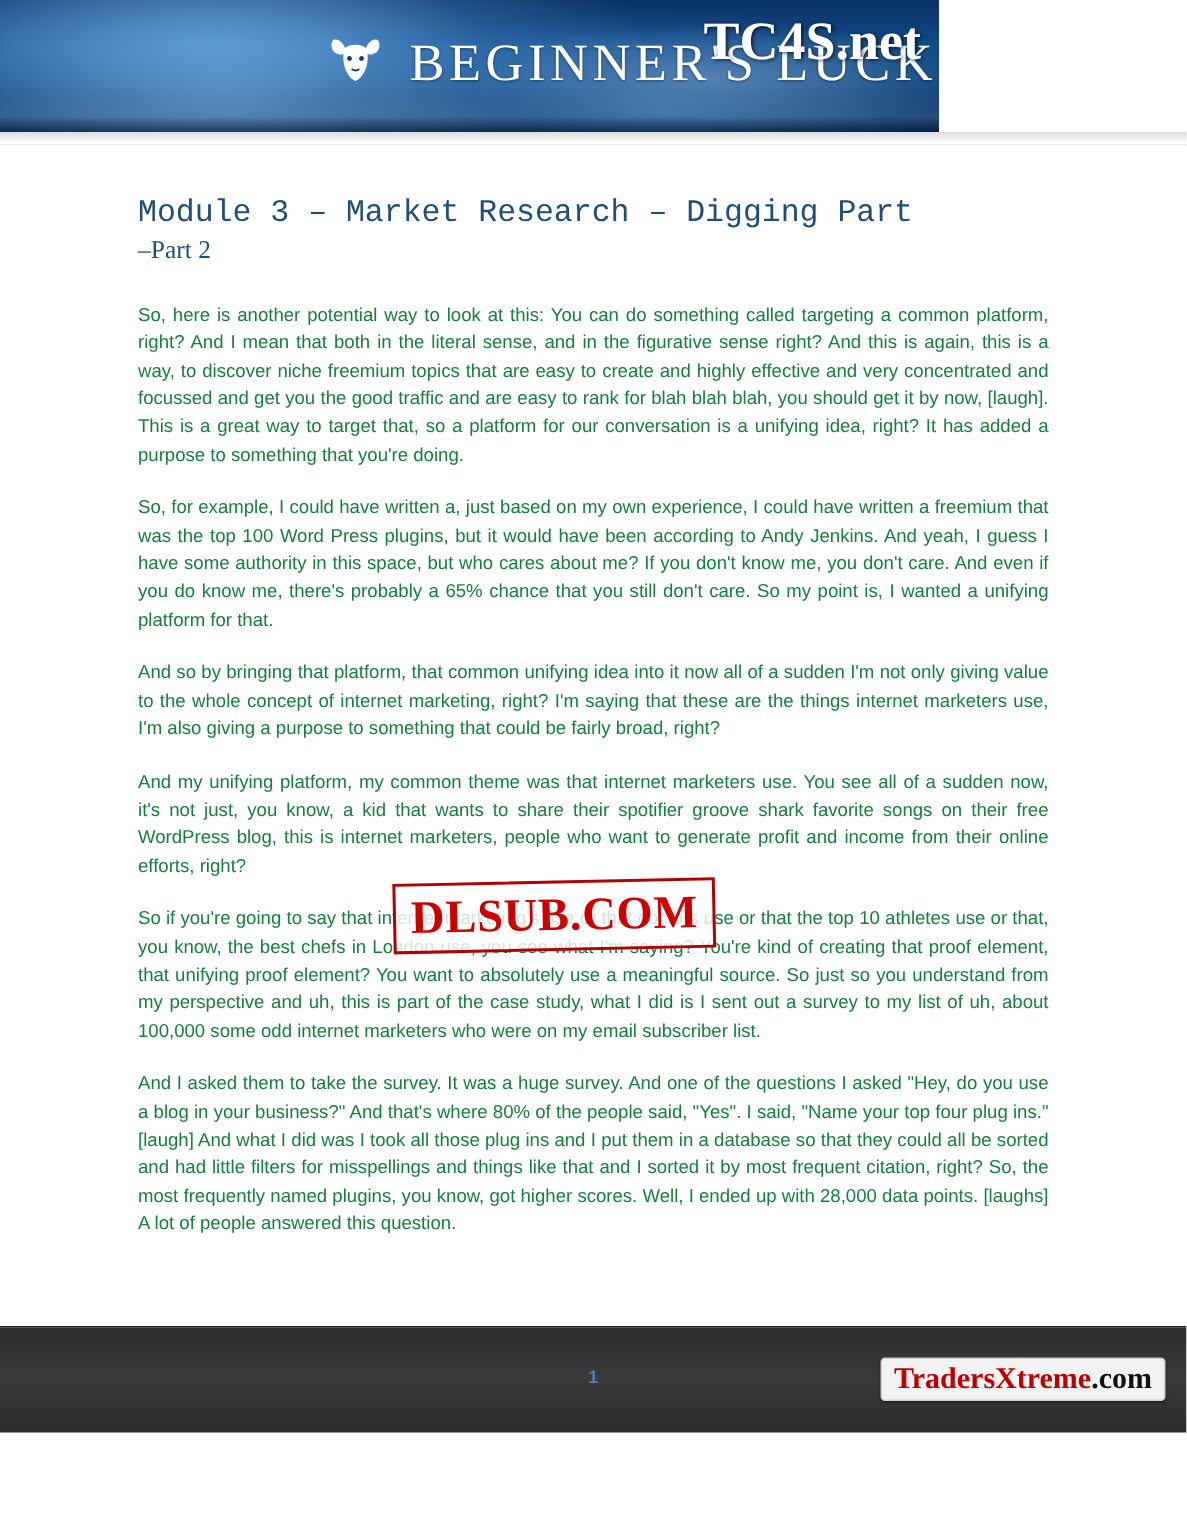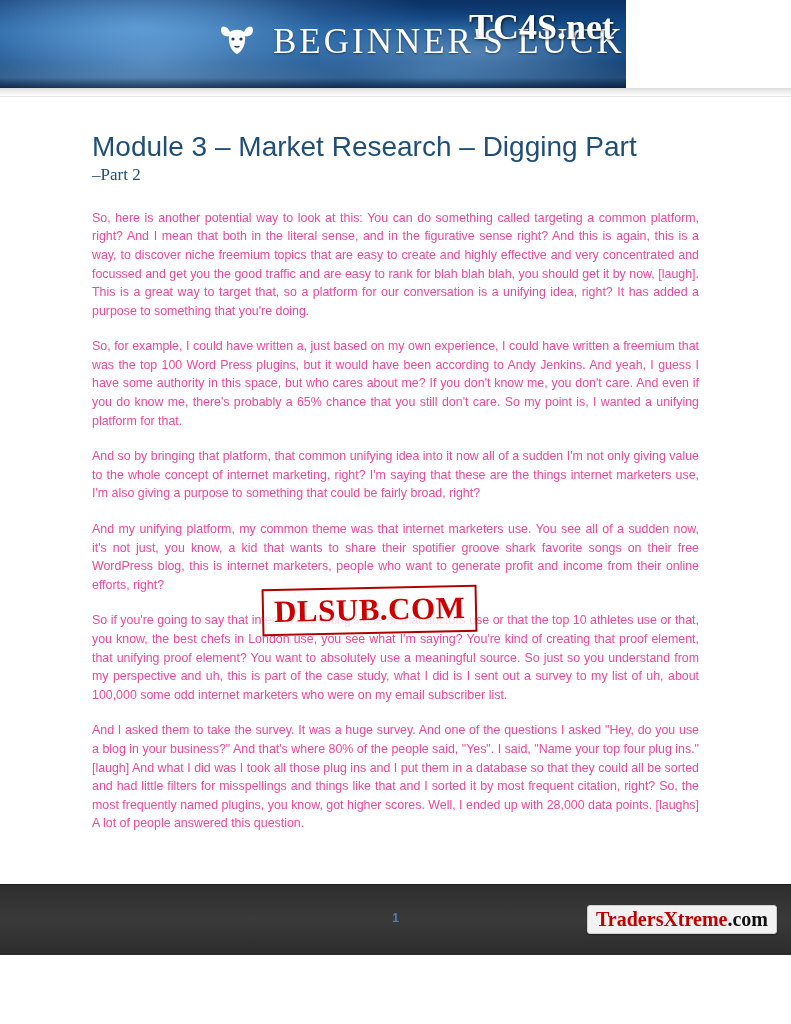--- a/index.html
+++ b/index.html
@@ -95,36 +95,36 @@
   .page {
     position: relative;
     width: 791px;
     height: 858px;
     background: #ffffff;
     box-sizing: border-box;
     padding: 34px 92px 0 92px;
   }
   .doc-title {
     color: #1f4e79;
-    font-family: Liberation Sans, sans-serif;
-    font-size: 28px;
+    font-family: Liberation Mono, monospace;
+    font-size: 21px;
     font-weight: 400;
     margin: 0;
     line-height: 1.15;
   }
   .doc-subtitle {
     color: #1f4e79;
     font-family: "Liberation Serif", serif;
     font-size: 17px;
     font-weight: 400;
     margin: 2px 0 24px 0;
     line-height: 1.15;
   }
   .para {
-    color: #ec4899;
+    color: #15803d;
     font-size: 12.4px;
     line-height: 18.6px;
     text-align: justify;
     margin: 0 0 17px 0;
   }
   .para:last-child { margin-bottom: 0; }
 
   
   .watermark {
     position: absolute;

